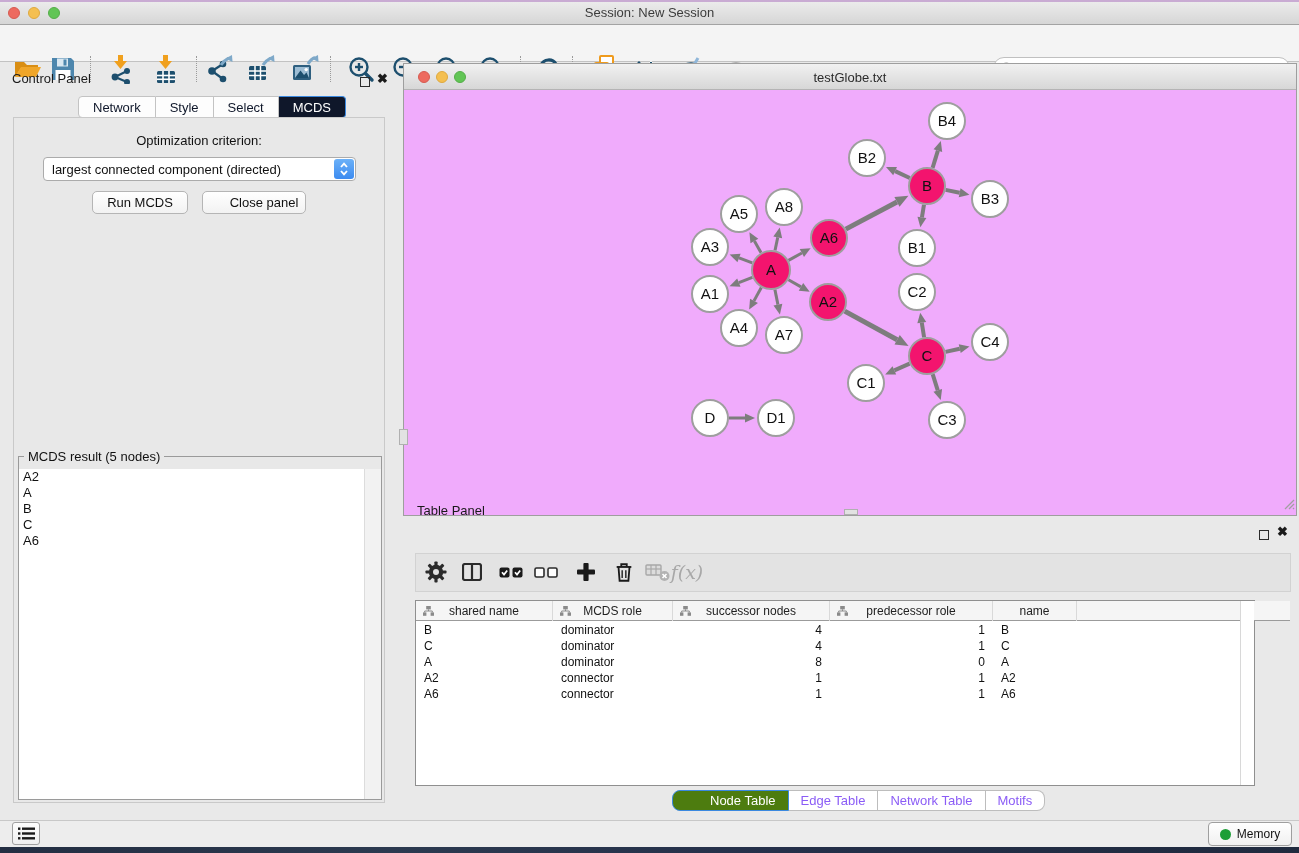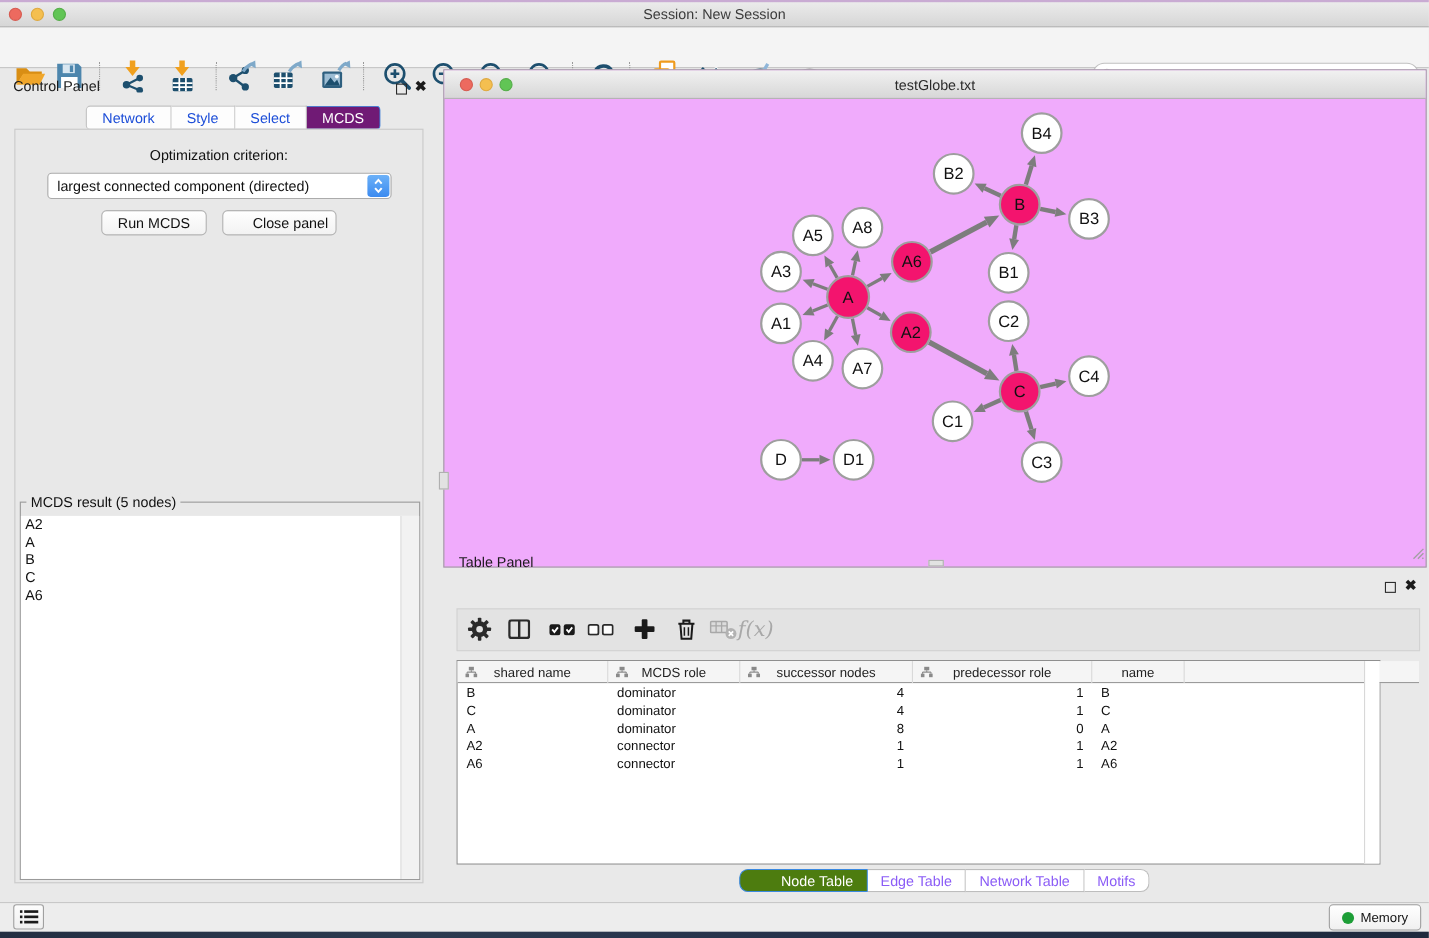--- a/index.html
+++ b/index.html
@@ -21,25 +21,25 @@
   .tb-sep { position:absolute; top:31px; height:26px; width:0; border-left:1px dotted #9a9a9a; }
   .searchbox { position:absolute; left:993px; top:32px; width:297px; height:22px; background:#fff;
     border:1px solid #c0c0c0; border-radius:11px; display:flex; align-items:center; padding-left:7px; }
   .searchbox input { border:none; outline:none; background:transparent; font-size:12px; width:250px; margin-left:4px; }
 
   
   .cp-header-title { position:absolute; left:12px; top:71px; font-size:13px; color:#1a1a1a; }
   .panel-float { width:10px; height:10px; border:1.5px solid #2b2b2b; display:inline-block; background:transparent; }
   .panel-close { font-size:13px; font-weight:bold; color:#1a1a1a; line-height:12px; }
   .cp-tabs { position:absolute; left:78px; top:96px; display:flex; height:22px; }
-  .cp-tab { background:#fdfdfd; border:1px solid #c3c3c3; border-left:none; font-size:13px; color:#1d4ed8;
+  .cp-tab { background:#fdfdfd; border:1px solid #c3c3c3; border-left:none; font-size:13px; color:#0f172a;
     padding:0 14px; display:flex; align-items:center; }
   .cp-tab:first-child { border-left:1px solid #c3c3c3; border-radius:4px 0 0 4px; }
   .cp-tab:last-child { border-radius:0 4px 4px 0; }
-  .cp-tab.active { background:#701a75; border-color:#3b89e0; color:#fff;text-align:right; }
+  .cp-tab.active { background:#0f172a; border-color:#3b89e0; color:#fff;text-align:right; }
   .cp-content { position:absolute; left:13px; top:117px; width:372px; height:686px;
     background:#e8e8e8; border:1px solid #c9c9c9; }
   .opt-label { position:absolute; left:0; top:133px; width:398px; text-align:center; font-size:13px; color:#111; }
   .combo { position:absolute; left:43px; top:157px; width:313px; height:24px; background:#fff;
     border:1px solid #ababab; border-radius:4px; font-size:13px; color:#111; display:flex; align-items:center; padding-left:8px; }
   .combo-stepper { position:absolute; right:1px; top:1px; width:20px; height:20px; border-radius:3px;
     background:linear-gradient(#6cb1f8,#3c8bf0); display:flex; flex-direction:column; align-items:center; justify-content:center; }
   .btn { position:absolute; height:23px; background:linear-gradient(#ffffff,#f2f2f2); border:1px solid #b5b5b5;
     border-radius:5px; font-size:13px; color:#111; display:flex; align-items:center; justify-content:center; }
   .mcds-box { position:absolute; left:18px; top:456px; width:364px; height:344px; border:1px solid #9a9a9a; }

